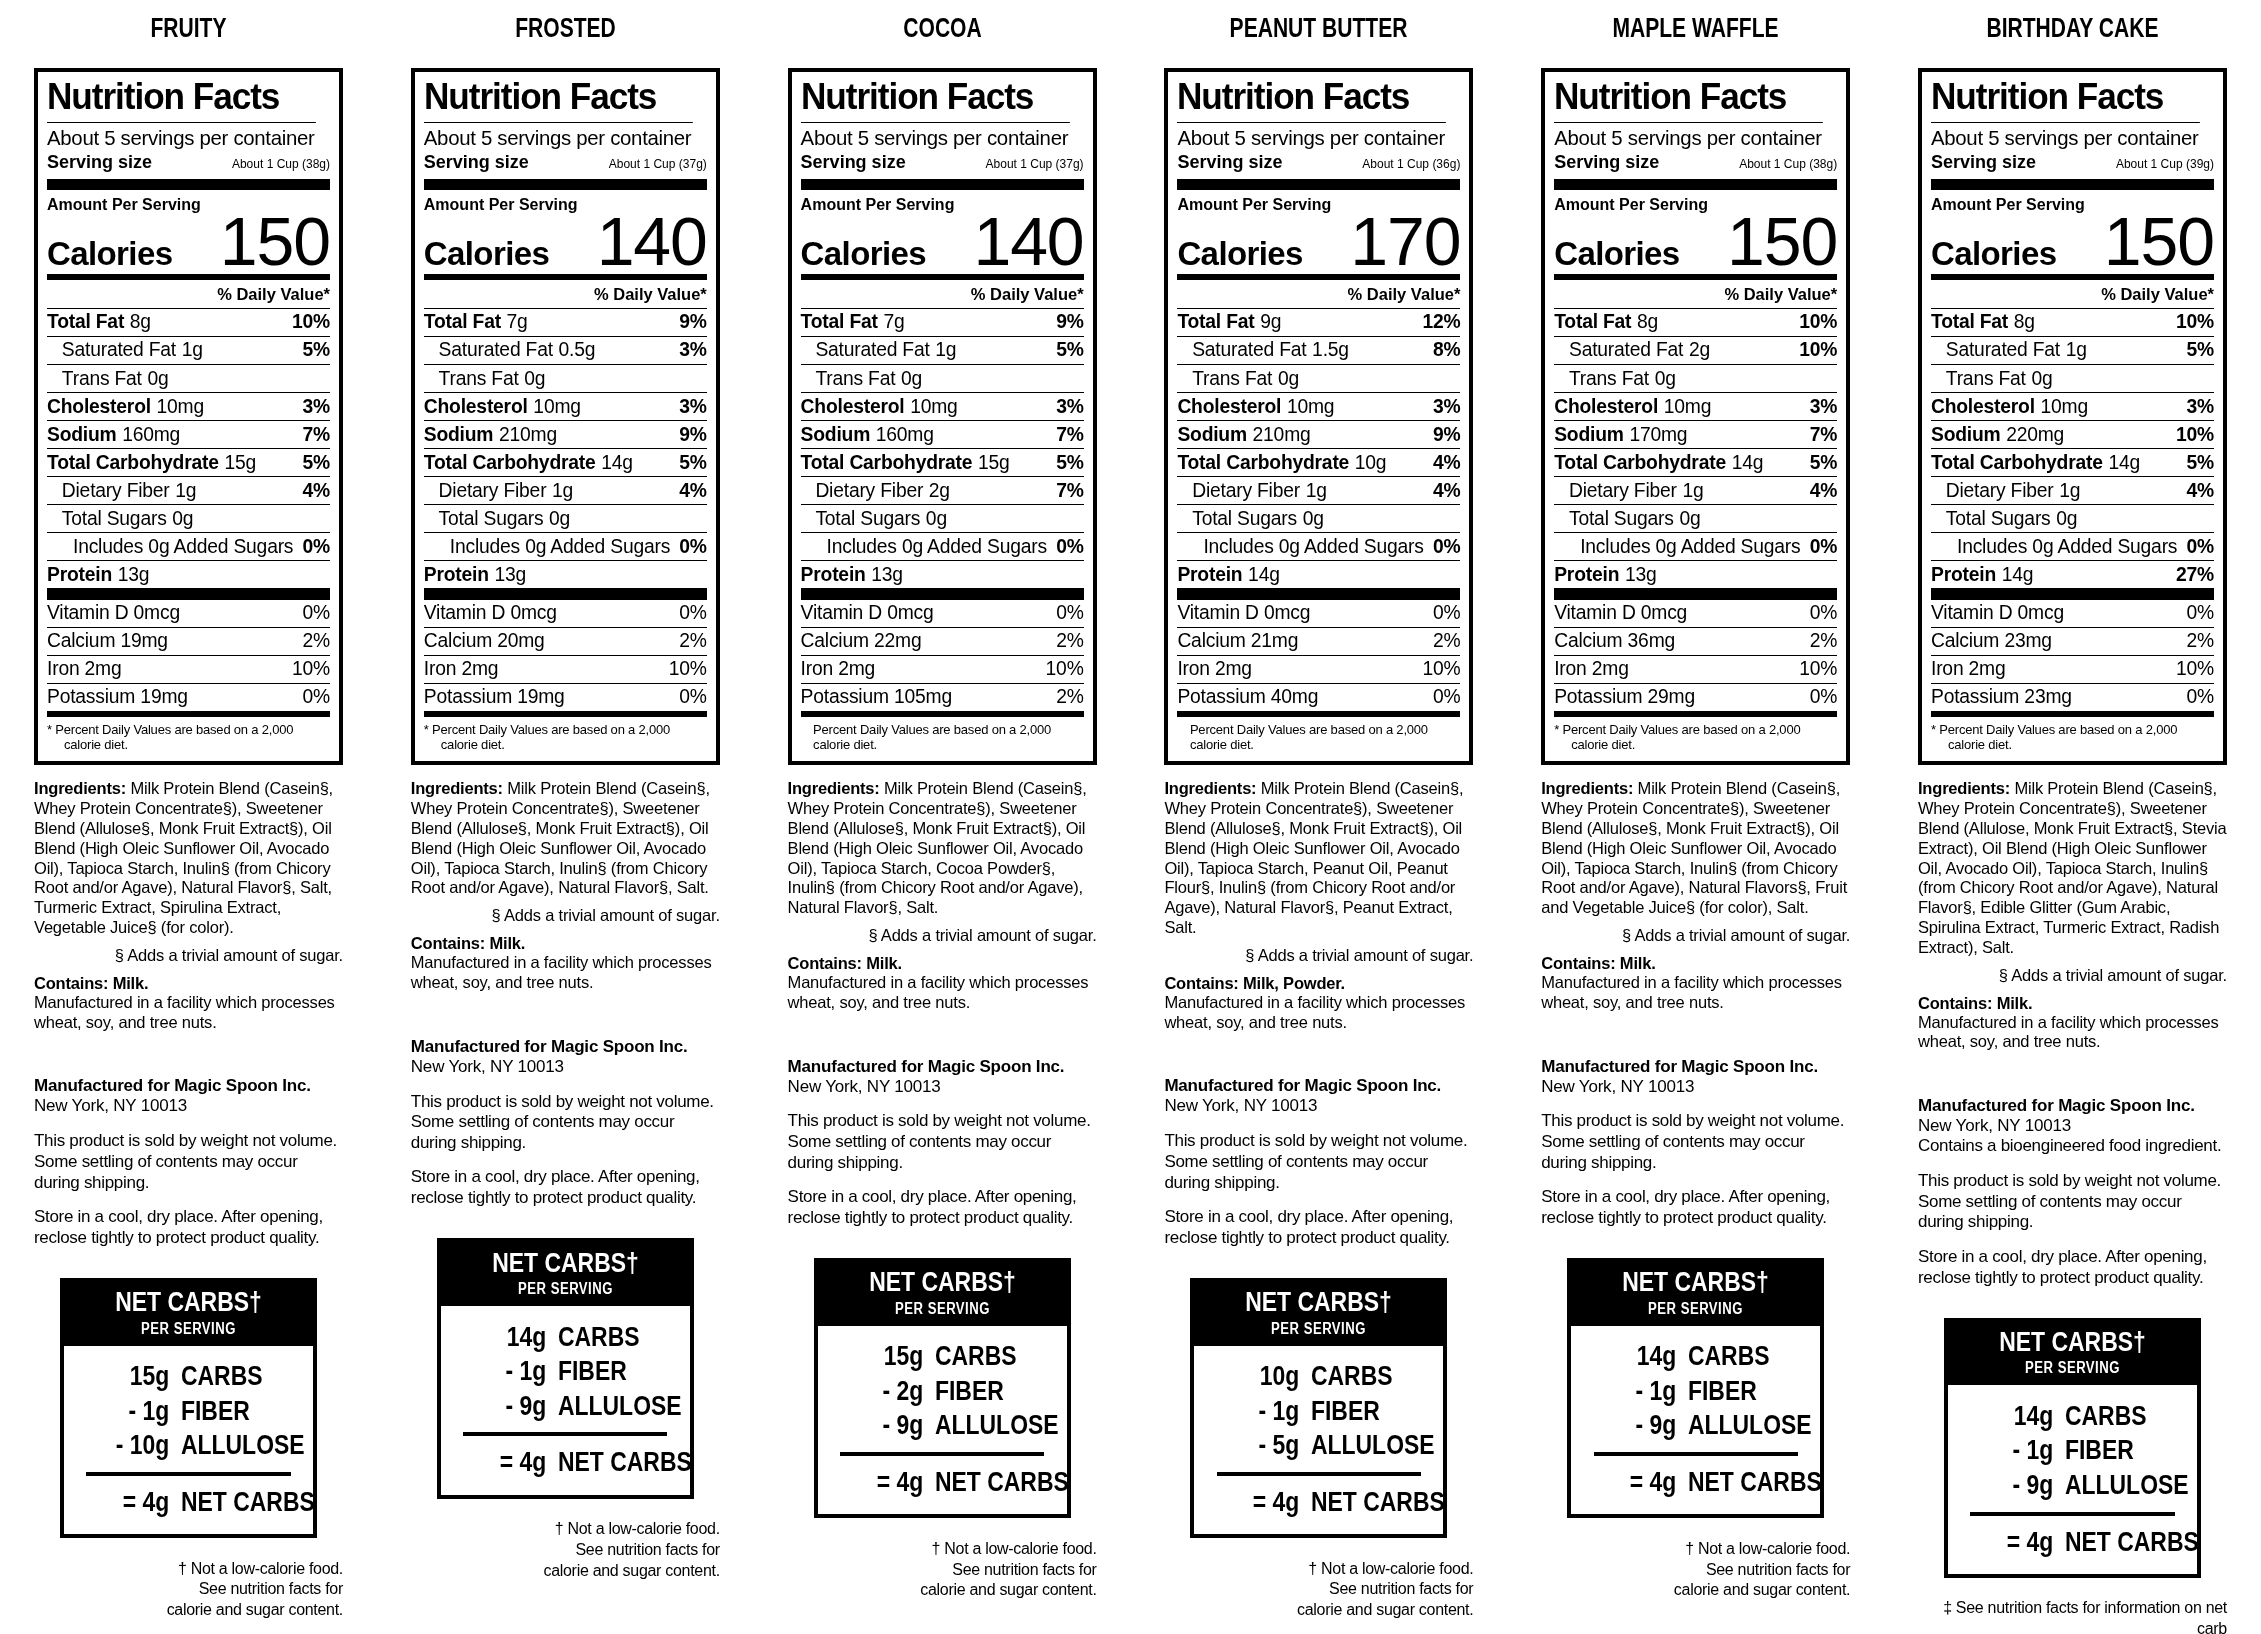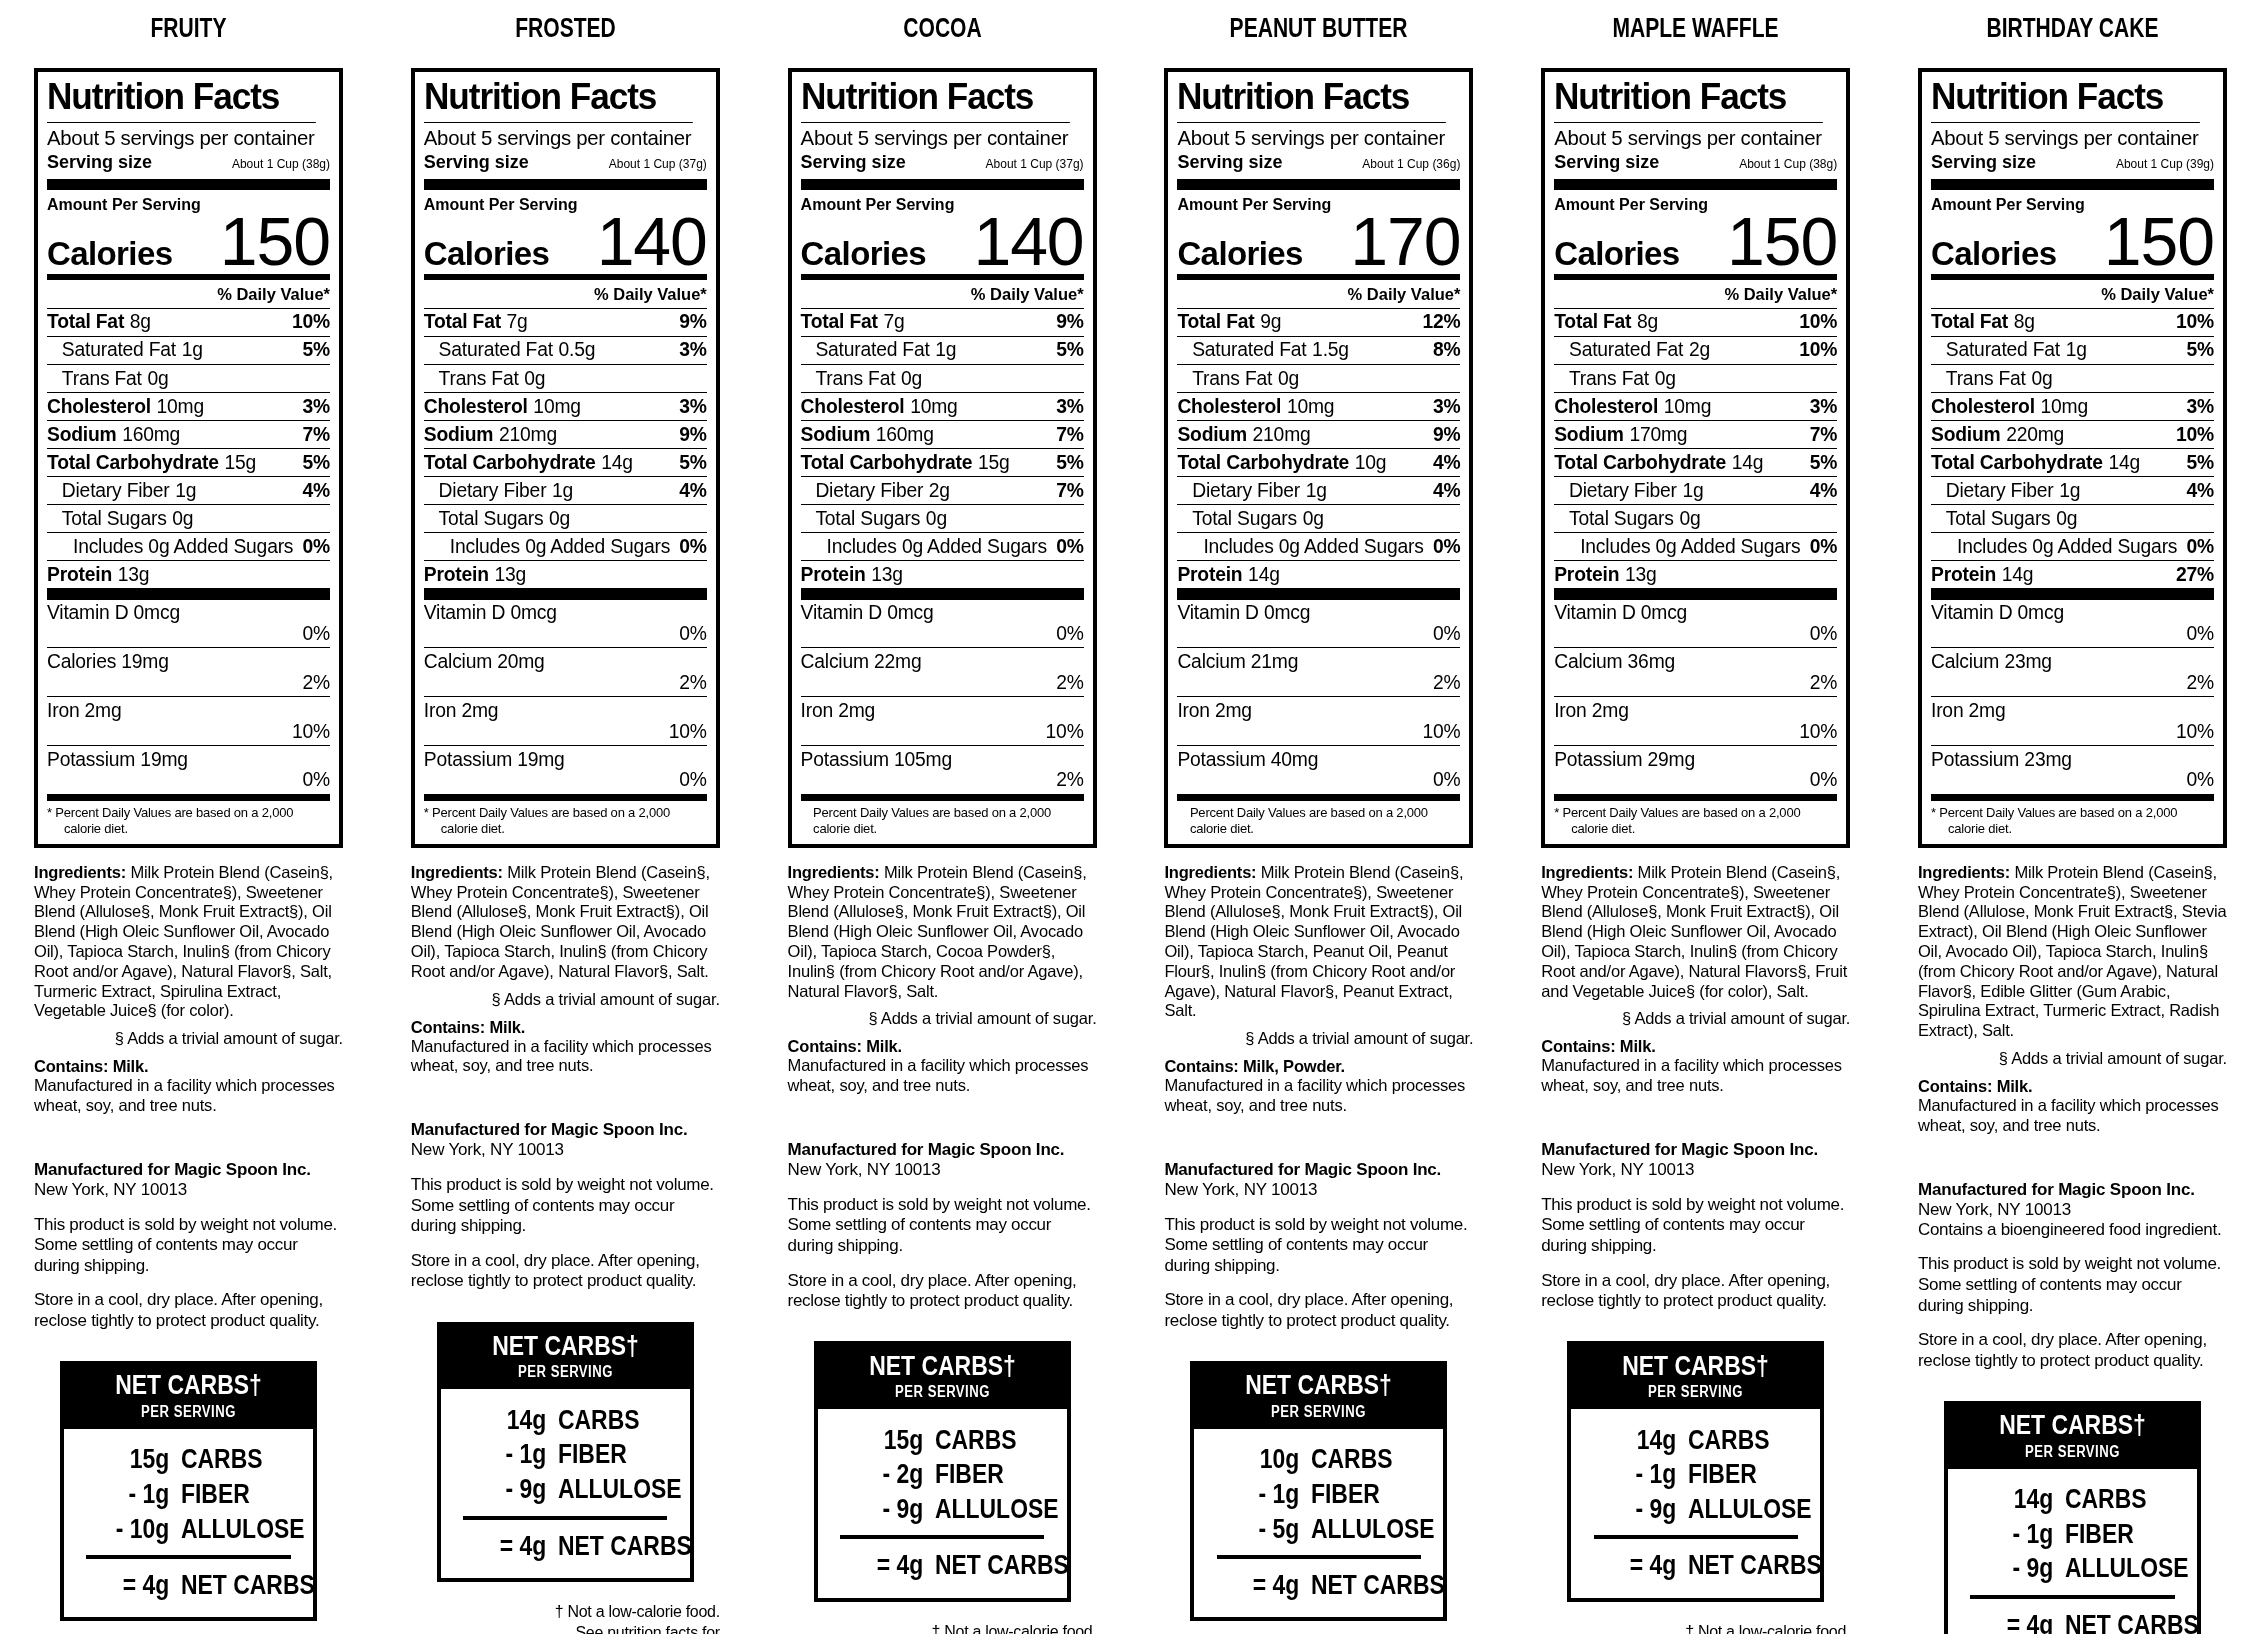--- a/index.html
+++ b/index.html
@@ -30,21 +30,21 @@
   .dvh { text-align: right; font-size: 16.5px; font-weight: 700; padding: 4.5px 0; border-bottom: 1.7px solid #000; }
   .nrow { display: flex; align-items: baseline; font-size: 19.3px; letter-spacing: -0.2px;
     padding: 3.4px 0 2.8px 0; border-bottom: 1.7px solid #000; line-height: 1.08; }
   .nrow.last { border-bottom: none; }
   .b { font-weight: 700; }
   .i1 { padding-left: 14.8px; }
   .i2 { padding-left: 26px; }
   .nv { margin-left: 5.7px; }
   .ndv { margin-left: auto; font-weight: 700; padding-left: 4.5px; }
   .vrow { display: flex; align-items: baseline; font-size: 19.3px; letter-spacing: -0.2px;
-    padding: 3.4px 0 2.8px 0; border-bottom: 1.7px solid #000; line-height: 1.08; flex-direction: column; }
+    padding: 3.4px 0 2.8px 0; border-bottom: 1.7px solid #000; line-height: 1.08; }
   .vrow.last { border-bottom: none; }
   .vdv { margin-left: auto; font-weight: 400; padding-left: 4.5px; }
   .nf-foot { font-size: 13px; line-height: 1.18; padding-top: 4.5px; letter-spacing: -0.2px; }
   .nf-foot[data-style="hang"] { padding-left: 17px; text-indent: -17px; }
   .nf-foot[data-style="flat"] { padding-left: 12.5px; }
 
   
   .ingredients { margin-top: 14.8px; font-size: 16.5px; line-height: 1.2; letter-spacing: -0.2px; }
   .sugar-note { text-align: right; font-size: 16.5px; margin: 8px 0 9px 0; letter-spacing: -0.2px; }
   .contains { font-size: 16.5px; font-weight: 700; letter-spacing: -0.2px; }
@@ -142,21 +142,21 @@
 
       </div>
 
       <div class="bar bar-thick"></div>
 
       <div class="vrow">
         <span>Vitamin D 0mcg</span>
         <span class="vdv">0%</span>
       </div>
       <div class="vrow">
-        <span>Calories 19mg</span>
+        <span>Calcium 19mg</span>
         <span class="vdv">2%</span>
       </div>
       <div class="vrow">
         <span>Iron 2mg</span>
         <span class="vdv">10%</span>
       </div>
       <div class="vrow last">
         <span>Potassium 19mg</span>
         <span class="vdv">0%</span>
       </div>

